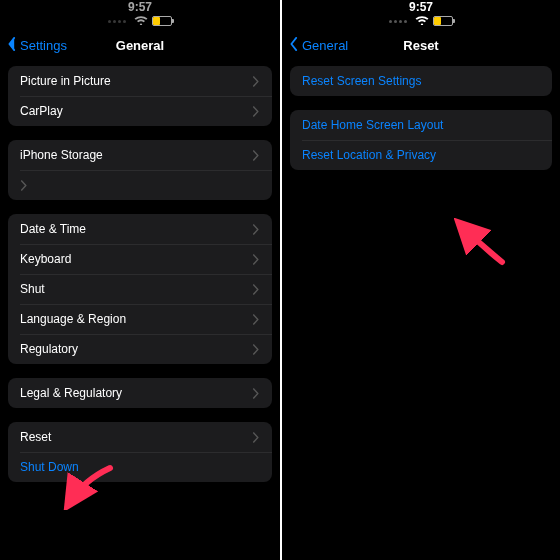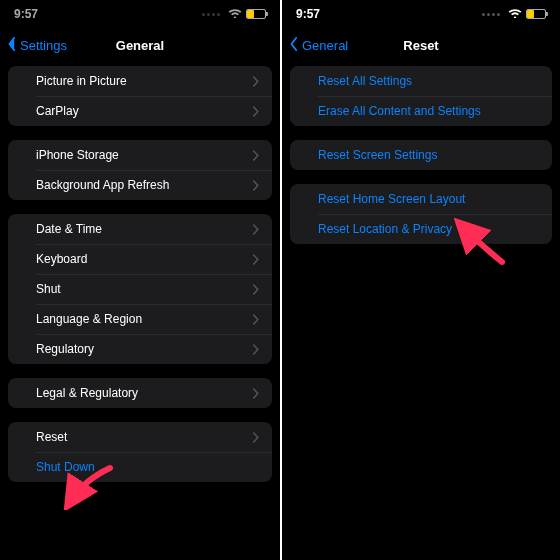--- a/index.html
+++ b/index.html
@@ -23,20 +23,21 @@
   }
   .phone + .phone { border-left: 2px solid #fff; }
   .statusbar {
     height: 28px;
     display: flex;
     align-items: center;
     justify-content: space-between;
     padding: 0 14px;
     font-size: 12px;
     font-weight: 600;
+    flex-direction: column;
   }
   .status-right { display: flex; align-items: center; gap: 4px; }
   .dots { display: flex; gap: 2px; margin-right: 4px; }
   .dots span { width: 3px; height: 3px; border-radius: 50%; background: #555; display: block; }
   .battery {
     width: 20px; height: 10px; border: 1px solid #aaa; border-radius: 2px; position: relative;
   }
   .battery::after {
     content: ""; position: absolute; right: -3px; top: 2px; width: 2px; height: 4px; background: #aaa; border-radius: 0 1px 1px 0;
   }
@@ -55,21 +56,20 @@
     display: flex; align-items: center; gap: 2px;
     color: #0a84ff; font-size: 13px;
   }
   .back-btn svg { width: 12px; height: 14px; }
   .content { flex: 1; overflow-y: hidden; padding: 0 8px 8px 8px; }
   .group {
     background: #1c1c1e;
     border-radius: 8px;
     margin-top: 14px;
     overflow: hidden;
-    padding-left: 16px;
   }
   .group:first-child { margin-top: 4px; }
   .row {
     display: flex;
     align-items: center;
     justify-content: space-between;
     height: 30px;
     padding: 0 12px;
     font-size: 12px;
     position: relative;
@@ -151,21 +151,20 @@
       <div class="group">
         <div class="row">
           <span class="label">iPhone Storage</span>
           <span class="chev">
             <svg viewBox="0 0 8 12">
               <path d="M1.5 1L6 6l-4.5 5" stroke="#555" stroke-width="1.6" fill="none" stroke-linecap="round" stroke-linejoin="round"></path>
             </svg>
           </span>
         </div>
         <div class="row">
-          <span class="label">Background App Refresh</span>
           <span class="chev">
             <svg viewBox="0 0 8 12">
               <path d="M1.5 1L6 6l-4.5 5" stroke="#555" stroke-width="1.6" fill="none" stroke-linecap="round" stroke-linejoin="round"></path>
             </svg>
           </span>
         </div>
       </div>
       <div class="group">
         <div class="row">
           <span class="label">Date &amp; Time</span>
@@ -268,34 +267,26 @@
       <span><svg viewBox="0 0 10 16">
             <path d="M7.5 1L2 8l5.5 7" stroke="#0a84ff" stroke-width="2" fill="none" stroke-linecap="round" stroke-linejoin="round"></path>
           </svg></span>
       <span>General</span>
     </div>
     <span class="navbar-title">Reset</span>
   </div>
   <div class="content" id="right-content">
       <div class="group">
         <div class="row link">
-          <span class="label">Reset All Settings</span>
-        </div>
+          <span class="label">Reset Screen Settings</span>
+        </div>
+      </div>
+      <div class="group">
         <div class="row link">
-          <span class="label">Erase All Content and Settings</span>
-        </div>
-      </div>
-      <div class="group">
-        <div class="row link">
-          <span class="label">Reset Screen Settings</span>
-        </div>
-      </div>
-      <div class="group">
-        <div class="row link">
-          <span class="label">Reset Home Screen Layout</span>
+          <span class="label">Date Home Screen Layout</span>
         </div>
         <div class="row link">
           <span class="label">Reset Location &amp; Privacy</span>
         </div>
       </div>
     </div>
 
   <div class="arrow" style="left:172px; top:218px;">
     <svg width="56" height="48" viewBox="0 0 56 48">
       <defs>

